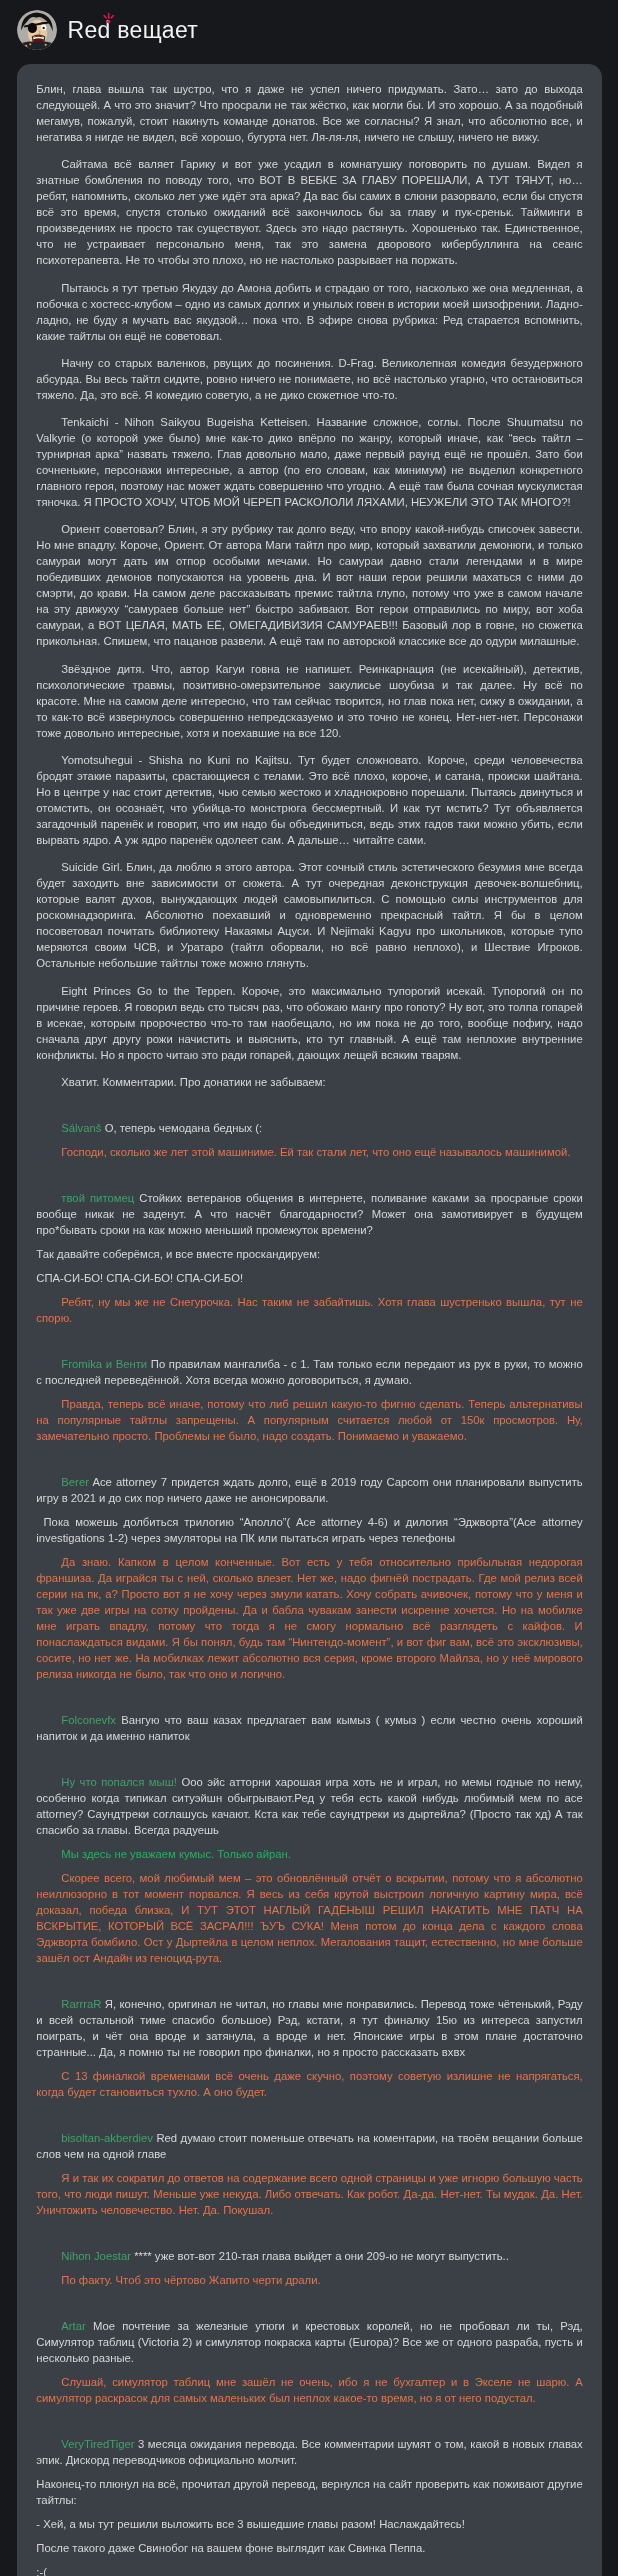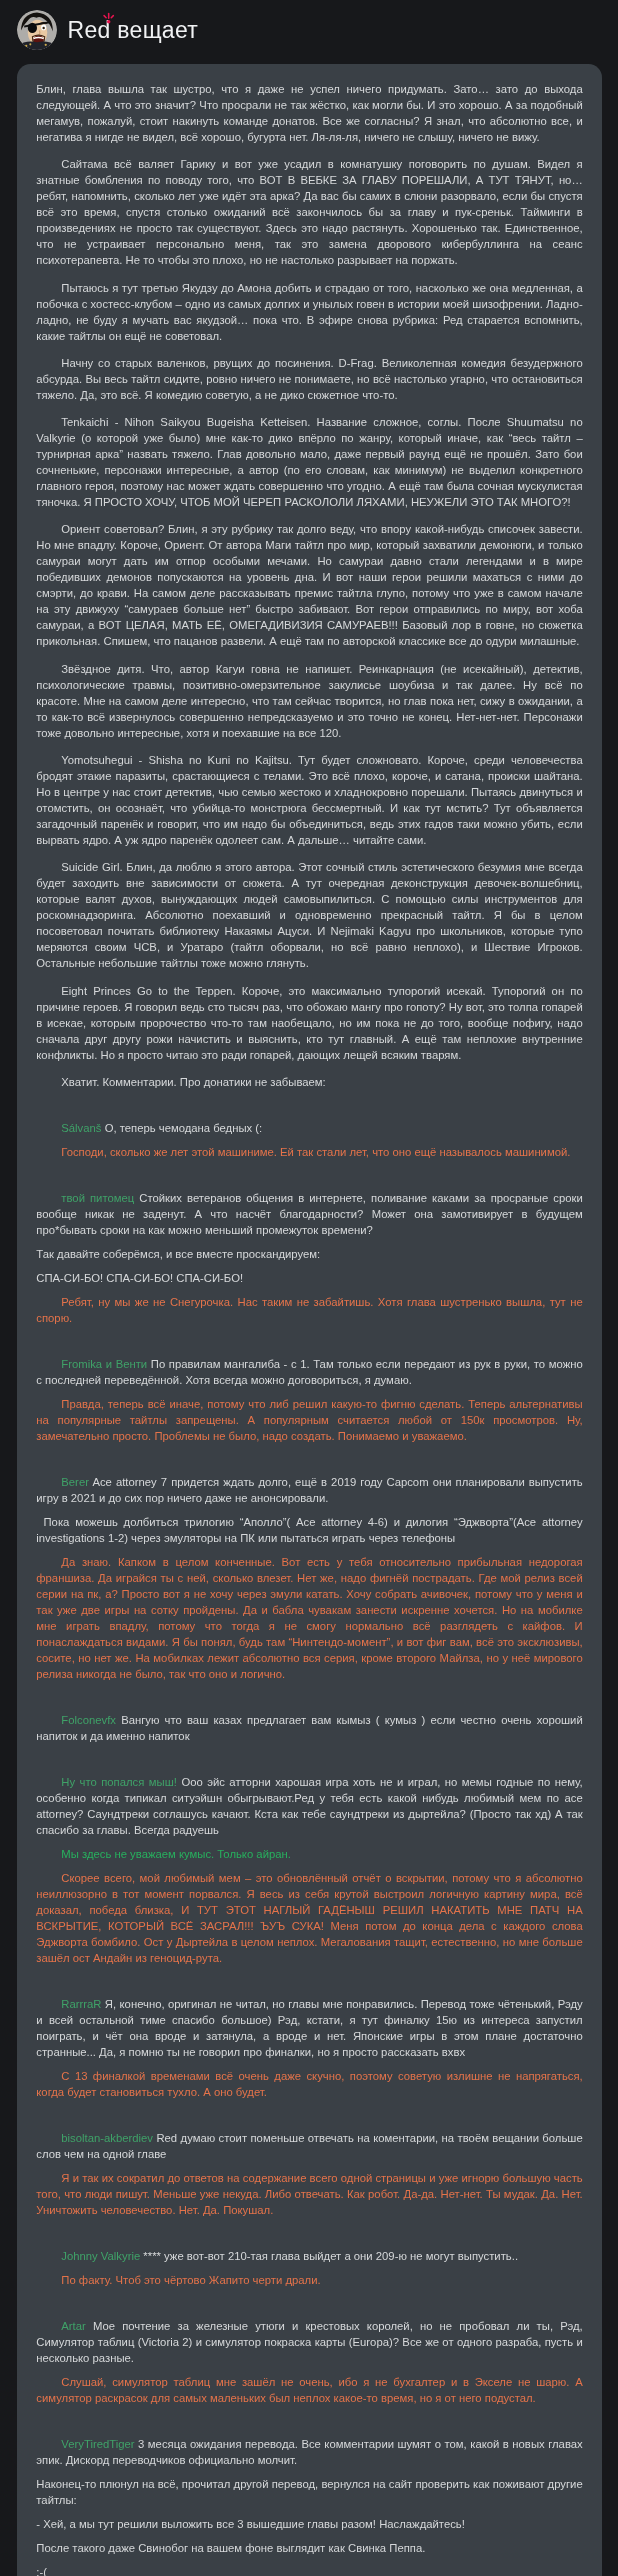--- a/index.html
+++ b/index.html
@@ -111,21 +111,21 @@
         <p class="para noindent ind-sm ">Пока можешь долбиться трилогию “Аполло”( Ace attorney 4-6) и дилогия “Эджворта”(Ace attorney investigations 1-2) через эмуляторы на ПК или пытаться играть через телефоны</p>
         <p class="para reply-orange">Да знаю. Капком в целом конченные. Вот есть у тебя относительно прибыльная недорогая франшиза. Да играйся ты с ней, сколько влезет. Нет же, надо фигнёй пострадать. Где мой релиз всей серии на пк, а? Просто вот я не хочу через эмули катать. Хочу собрать ачивочек, потому что у меня и так уже две игры на сотку пройдены. Да и бабла чувакам занести искренне хочется. Но на мобилке мне играть впадлу, потому что тогда я не смогу нормально всё разглядеть с кайфов. И понаслаждаться видами. Я бы понял, будь там “Нинтендо-момент”, и вот фиг вам, всё это эксклюзивы, сосите, но нет же. На мобилках лежит абсолютно вся серия, кроме второго Майлза, но у неё мирового релиза никогда не было, так что оно и логично.</p>
         <p class="para gap-lg"><span class="user">Folconevfx</span> <span>Вангую что ваш казах предлагает вам кымыз ( кумыз ) если честно очень хороший напиток и да именно напиток</span></p>
         <p class="para gap-lg"><span class="user">Ну что попался мыш!</span> <span>Ооо эйс атторни харошая игра хоть не и играл, но мемы годные по нему, особенно когда типикал ситуэйшн обыгрывают.Ред у тебя есть какой нибудь любимый мем по ace attorney? Саундтреки соглашусь качают. Кста как тебе саундтреки из дыртейла? (Просто так хд)  А так спасибо за главы. Всегда радуешь</span></p>
         <p class="para reply-green">Мы здесь не уважаем кумыс. Только айран.</p>
         <p class="para reply-orange">Скорее всего, мой любимый мем – это обновлённый отчёт о вскрытии, потому что я абсолютно неиллюзорно в тот момент порвался. Я весь из себя крутой выстроил логичную картину мира, всё доказал, победа близка, И ТУТ ЭТОТ НАГЛЫЙ ГАДЁНЫШ РЕШИЛ НАКАТИТЬ МНЕ ПАТЧ НА ВСКРЫТИЕ, КОТОРЫЙ ВСЁ ЗАСРАЛ!!! ЪУЪ СУКА! Меня потом до конца дела с каждого слова Эджворта бомбило. Ост у Дыртейла в целом неплох. Мегалования тащит, естественно, но мне больше зашёл ост Андайн из геноцид-рута.</p>
         <p class="para gap-lg"><span class="user">RarrraR</span> <span>Я, конечно, оригинал не читал, но главы мне понравились. Перевод тоже чётенький, Рэду и всей остальной тиме спасибо большое) Рэд, кстати, я тут финалку 15ю из интереса запустил поиграть, и чёт она вроде и затянула, а вроде и нет. Японские игры в этом плане достаточно странные... Да, я помню ты не говорил про финалки, но я просто рассказать вхвх</span></p>
         <p class="para reply-orange">С 13 финалкой временами всё очень даже скучно, поэтому советую излишне не напрягаться, когда будет становиться тухло. А оно будет.</p>
         <p class="para gap-lg"><span class="user">bisoltan-akberdiev</span> <span>Red думаю стоит поменьше отвечать на коментарии, на твоём вещании больше слов чем на одной главе</span></p>
         <p class="para reply-orange">Я и так их сократил до ответов на содержание всего одной страницы и уже игнорю большую часть того, что люди пишут. Меньше уже некуда. Либо отвечать. Как робот. Да-да. Нет-нет. Ты мудак. Да. Нет. Уничтожить человечество. Нет. Да. Покушал.</p>
-        <p class="para gap-lg"><span class="user">Johnny Valkyrie</span> <span>**** уже вот-вот 210-тая глава выйдет а они 209-ю не могут выпустить..</span></p>
+        <p class="para gap-lg"><span class="user">Nihon Joestar</span> <span>**** уже вот-вот 210-тая глава выйдет а они 209-ю не могут выпустить..</span></p>
         <p class="para reply-orange">По факту. Чтоб это чёртово Жапито черти драли.</p>
         <p class="para gap-lg"><span class="user">Artar</span> <span>Мое почтение за железные утюги и крестовых королей, но не пробовал ли ты, Рэд, Симулятор таблиц (Victoria 2) и симулятор покраска карты (Europa)? Все же от одного разраба, пусть и несколько разные.</span></p>
         <p class="para reply-orange">Слушай, симулятор таблиц мне зашёл не очень, ибо я не бухгалтер и в Экселе не шарю. А симулятор раскрасок для самых маленьких был неплох какое-то время, но я от него подустал.</p>
         <p class="para gap-lg"><span class="user">VeryTiredTiger</span> <span>3 месяца ожидания перевода. Все комментарии шумят о том, какой в  новых главах эпик. Дискорд переводчиков официально молчит.</span></p>
         <p class="para noindent ">Наконец-то плюнул на всё, прочитал другой перевод, вернулся на сайт проверить как поживают другие тайтлы:</p>
         <p class="para noindent ">- Хей, а мы тут решили выложить все 3 вышедшие главы разом! Наслаждайтесь!</p>
         <p class="para noindent ">После такого даже Свинобог на вашем фоне выглядит как Свинка Пеппа.</p>
         <p class="para noindent ">:-(</p>
         <p class="para reply-orange">Все вопросы отправляются прямиком в Спортлото. А также институт сбора статистики психических заболеваний среди молодёжи. А причина банальна как палка – мы позвали на помощь людей, и больше никто не пришёл.</p>
       </div>

